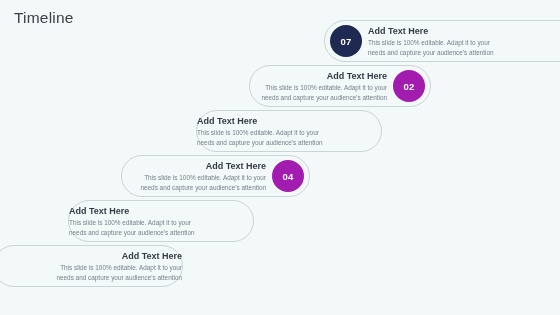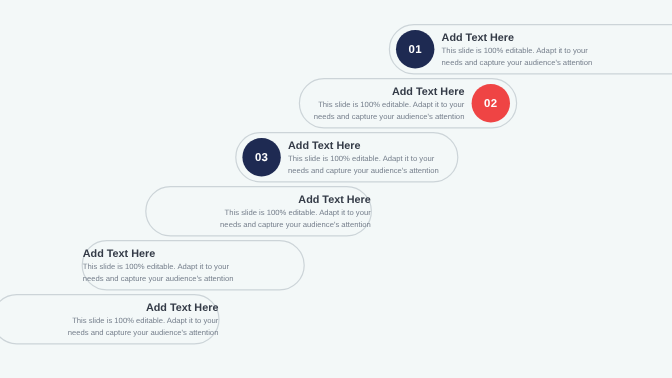--- a/index.html
+++ b/index.html
@@ -55,21 +55,21 @@
     border-radius: 50%;
     display: flex;
     align-items: center;
     justify-content: center;
     font-size: 9.5px;
     font-weight: 700;
     color: #ffffff;
     letter-spacing: 0.3px;
   }
   .tl-badge.navy   { background: #1e2a52; }
-  .tl-badge.orange { background: #ef4444; }
+  .tl-badge.orange { background: #a21caf; }
 
   .tl-item.left  .tl-badge { margin-left: 5px;  margin-right: 6px; }
   .tl-item.right .tl-badge { margin-right: 5px; margin-left: 6px; }
 
   .tl-text {
     display: flex;
     flex-direction: column;
     justify-content: space-between;
   }
   .tl-item.left  .tl-text { align-items: flex-start; text-align: left; }
@@ -97,49 +97,50 @@
   #item-3 { top: 110px; left: 196px; width: 186px; }
   #item-4 { top: 155px; left: 121px; width: 189px; }
   #item-5 { top: 200px; left: 68px;  width: 186px; }
   #item-6 { top: 245px; left: -7px;  width: 190px; }
 </style>
 </head>
 <body>
 
 <div id="slide">
 
+  <div id="page-title">Timeline</div>
 
   <div class="tl-item left" id="item-1">
-    <div class="tl-badge navy">01</div>
+    <div class="tl-badge navy">07</div>
     <div class="tl-text">
       <div class="tl-heading">Add Text Here</div>
       <div class="tl-body">This slide is 100% editable. Adapt it to your</div>
       <div class="tl-body">needs and capture your audience's attention</div>
     </div>
   </div>
 
   <div class="tl-item right" id="item-2">
     <div class="tl-badge orange">02</div>
     <div class="tl-text">
       <div class="tl-heading">Add Text Here</div>
       <div class="tl-body">This slide is 100% editable. Adapt it to your</div>
       <div class="tl-body">needs and capture your audience's attention</div>
     </div>
   </div>
 
   <div class="tl-item left" id="item-3">
-    <div class="tl-badge navy">03</div>
     <div class="tl-text">
       <div class="tl-heading">Add Text Here</div>
       <div class="tl-body">This slide is 100% editable. Adapt it to your</div>
       <div class="tl-body">needs and capture your audience's attention</div>
     </div>
   </div>
 
   <div class="tl-item right" id="item-4">
+    <div class="tl-badge orange">04</div>
     <div class="tl-text">
       <div class="tl-heading">Add Text Here</div>
       <div class="tl-body">This slide is 100% editable. Adapt it to your</div>
       <div class="tl-body">needs and capture your audience's attention</div>
     </div>
   </div>
 
   <div class="tl-item left" id="item-5">
     <div class="tl-text">
       <div class="tl-heading">Add Text Here</div>

